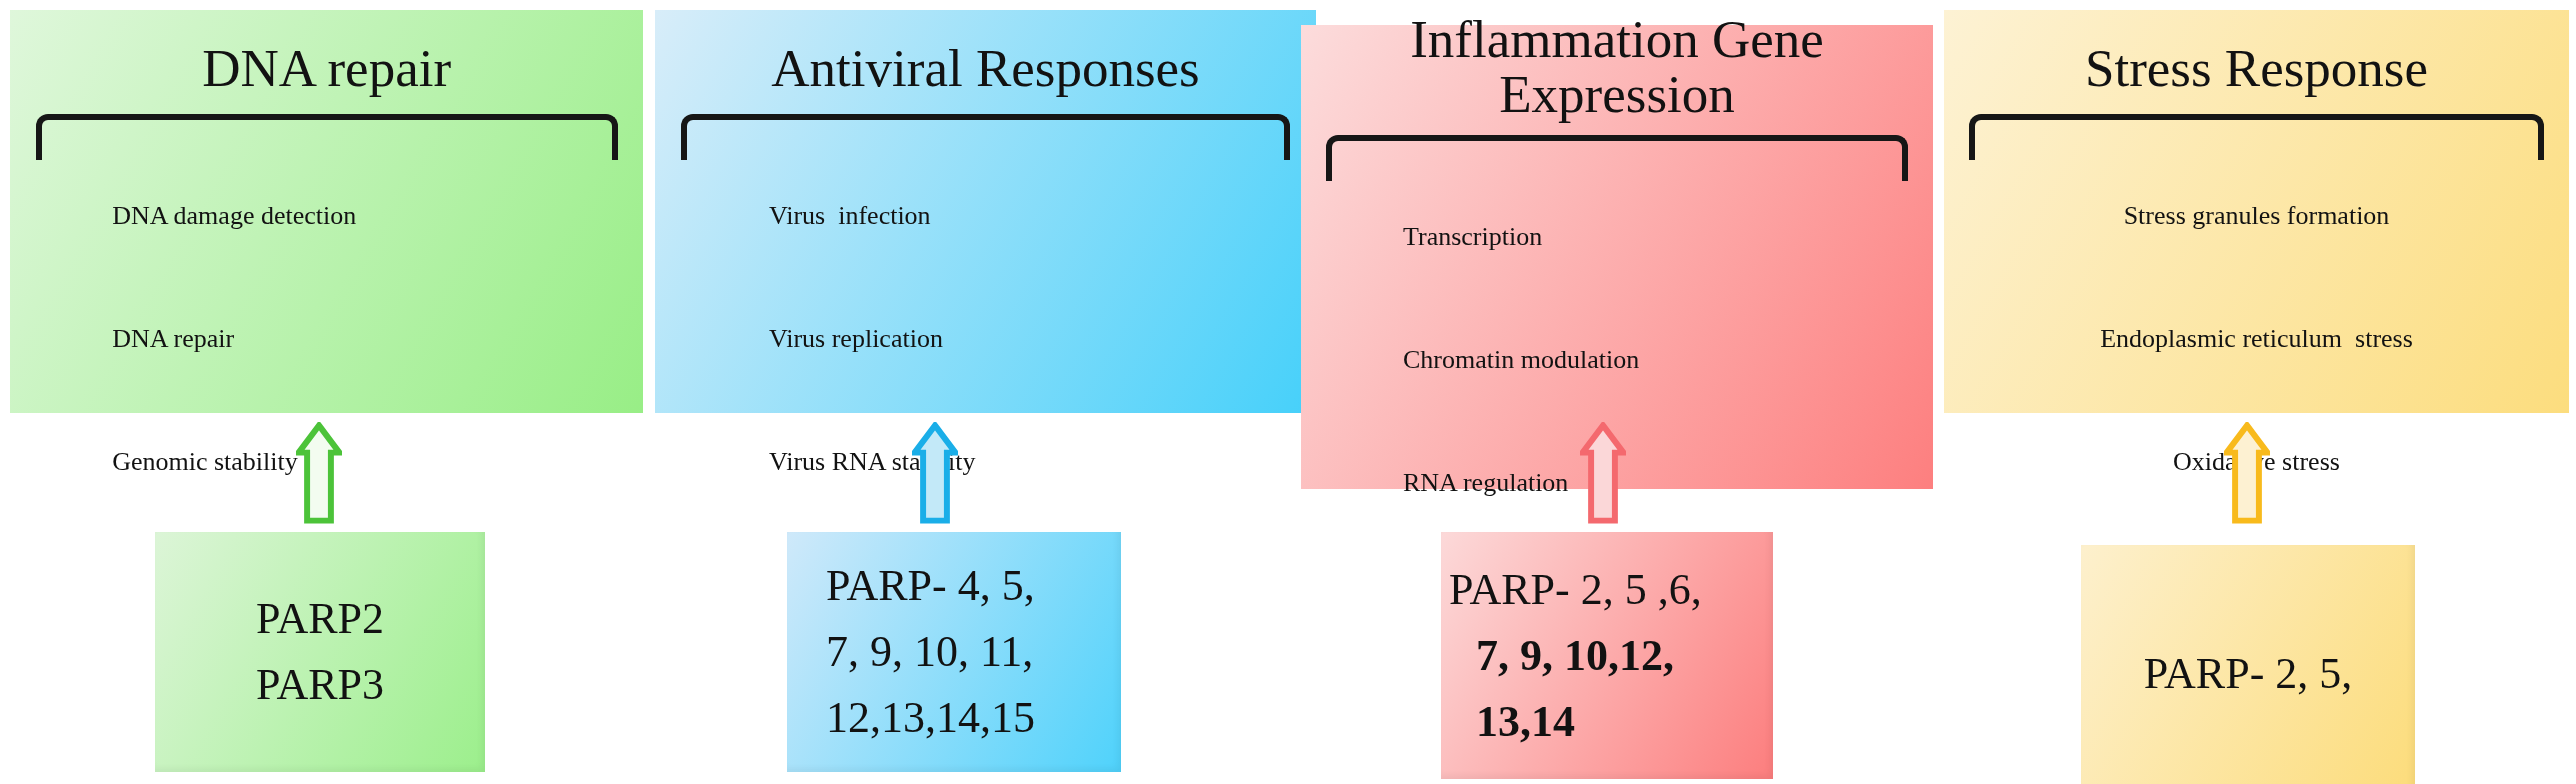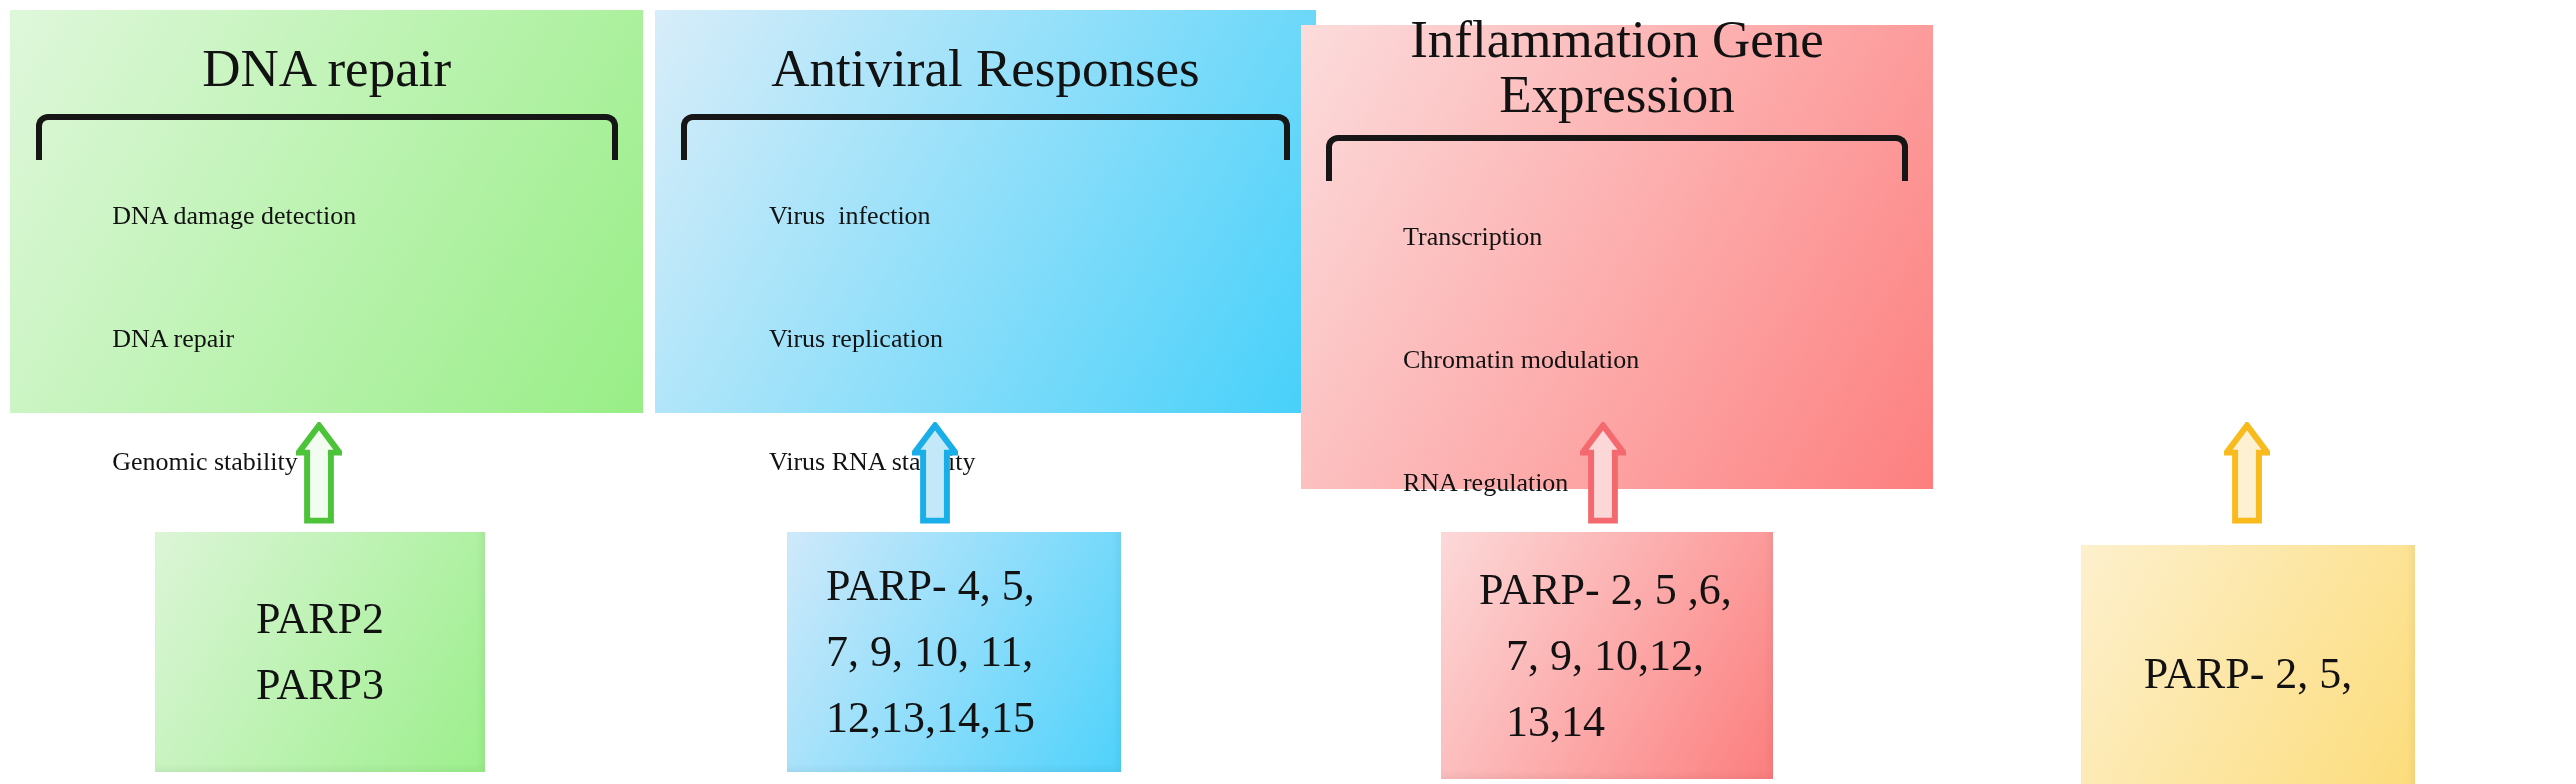--- a/index.html
+++ b/index.html
@@ -80,23 +80,23 @@
     font-size: 44px;
     line-height: 1.5;
     box-sizing: border-box;
     box-shadow: inset -3.4px -3.4px 6.8px rgba(0,0,0,0.05);
     white-space: pre-wrap;
   }
   .box-0 { left: 155px;  width: 330px; text-align: center;
            background: linear-gradient(120deg, #dcf5d7 0%, #9cef8c 100%); }
   .box-1 { left: 787px;  width: 334px; padding-left: 39px;
            background: linear-gradient(120deg, #cfe9fa 0%, #4fd2fb 100%); }
-  .box-2 { left: 1441px; width: 332px; height: 247px; padding-left: 38px;
+  .box-2 { left: 1441px; width: 332px; height: 247px; padding-left: 8px;
            background: linear-gradient(120deg, #fcd9d9 0%, #fc7e7e 100%); }
-  .box-2 .line:nth-child(n+2) { padding-left: 27px; }
+  .box-2 .line:nth-child(n+2) { padding-left: 27px; font-weight: bold; }
   .box-3 { left: 2081px; top: 545px; width: 334px; height: 258px; text-align: center;
            background: linear-gradient(120deg, #fdf0cd 0%, #fcdc7a 100%); }
 </style>
 </head>
 <body>
 
 <div class="canvas">
 
   <section class="panel panel-0">
     <h2 class="title">DNA repair</h2>
@@ -121,20 +121,29 @@
   <section class="panel panel-2">
     <h2 class="title">Inflammation Gene Expression</h2>
     <div class="bracket"></div>
     <ul class="items">
       <li>Transcription</li>
       <li>Chromatin modulation</li>
       <li>RNA regulation</li>
     </ul>
   </section>
 
+  <section class="panel panel-3">
+    <h2 class="title">Stress Response</h2>
+    <div class="bracket"></div>
+    <ul class="items">
+      <li>Stress granules formation</li>
+      <li>Endoplasmic reticulum  stress</li>
+      <li>Oxidative stress</li>
+    </ul>
+  </section>
 
   <svg class="arrow arrow-0" viewBox="0 0 54 120">
     <polygon points="27,4 51,36 41,36 41,116 13,116 13,36 3,36"></polygon>
   </svg>
   <svg class="arrow arrow-1" viewBox="0 0 54 120">
     <polygon points="27,4 51,36 41,36 41,116 13,116 13,36 3,36"></polygon>
   </svg>
   <svg class="arrow arrow-2" viewBox="0 0 54 120">
     <polygon points="27,4 51,36 41,36 41,116 13,116 13,36 3,36"></polygon>
   </svg>

